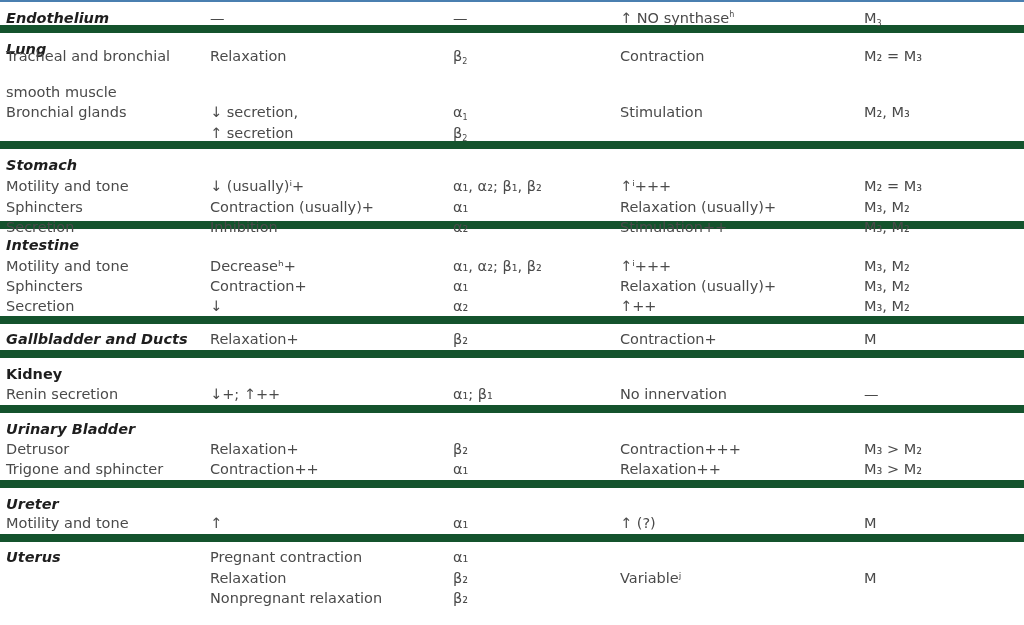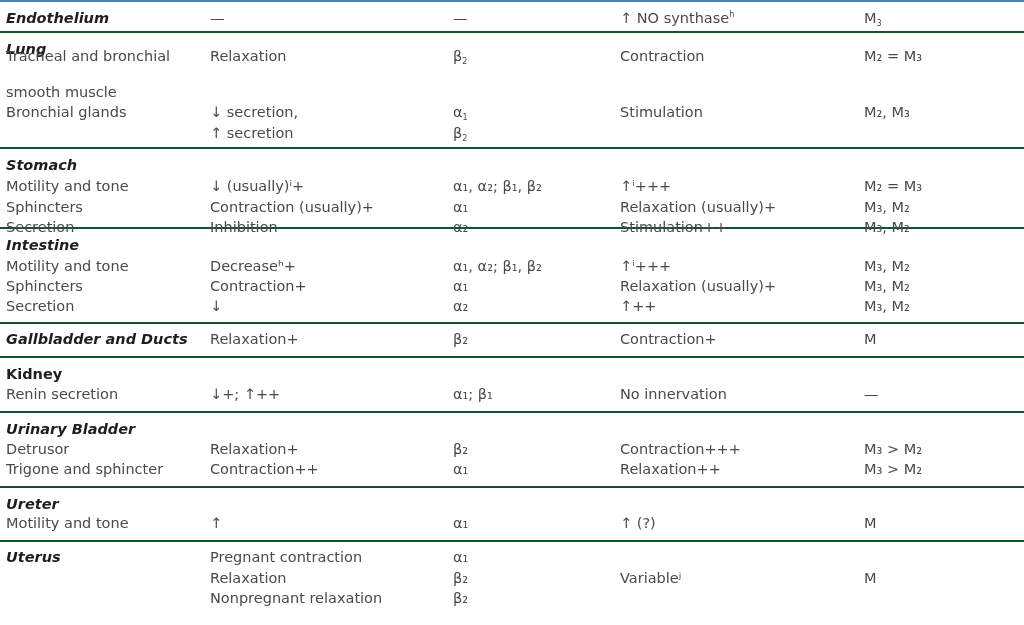--- a/index.html
+++ b/index.html
@@ -4,21 +4,21 @@
 <style>
   html, body { margin: 0; padding: 0; background: #ffffff; }
   body {
     width: 1024px; height: 625px; overflow: hidden;
     font-family: "DejaVu Sans", "Liberation Sans", sans-serif;
     color: #4a4a4a;
   }
   .table { position: relative; width: 1024px; }
   .section {
     position: relative;
-    border-bottom: 2px solid #14532d;
+    border-bottom: 8px solid #14532d;
     box-sizing: border-box;
   }
   .section.top { border-top: 2px solid #4a7fb0; }
   .row { position: absolute; left: 0; width: 1024px; height: 21px; font-size: 14.5px; line-height: 21px; white-space: nowrap; }
   .cell { position: absolute; top: 0; }
   .c1 { left: 6px; }
   .c2 { left: 210px; }
   .c3 { left: 453px; }
   .c4 { left: 620px; }
   .c5 { left: 864px; }

